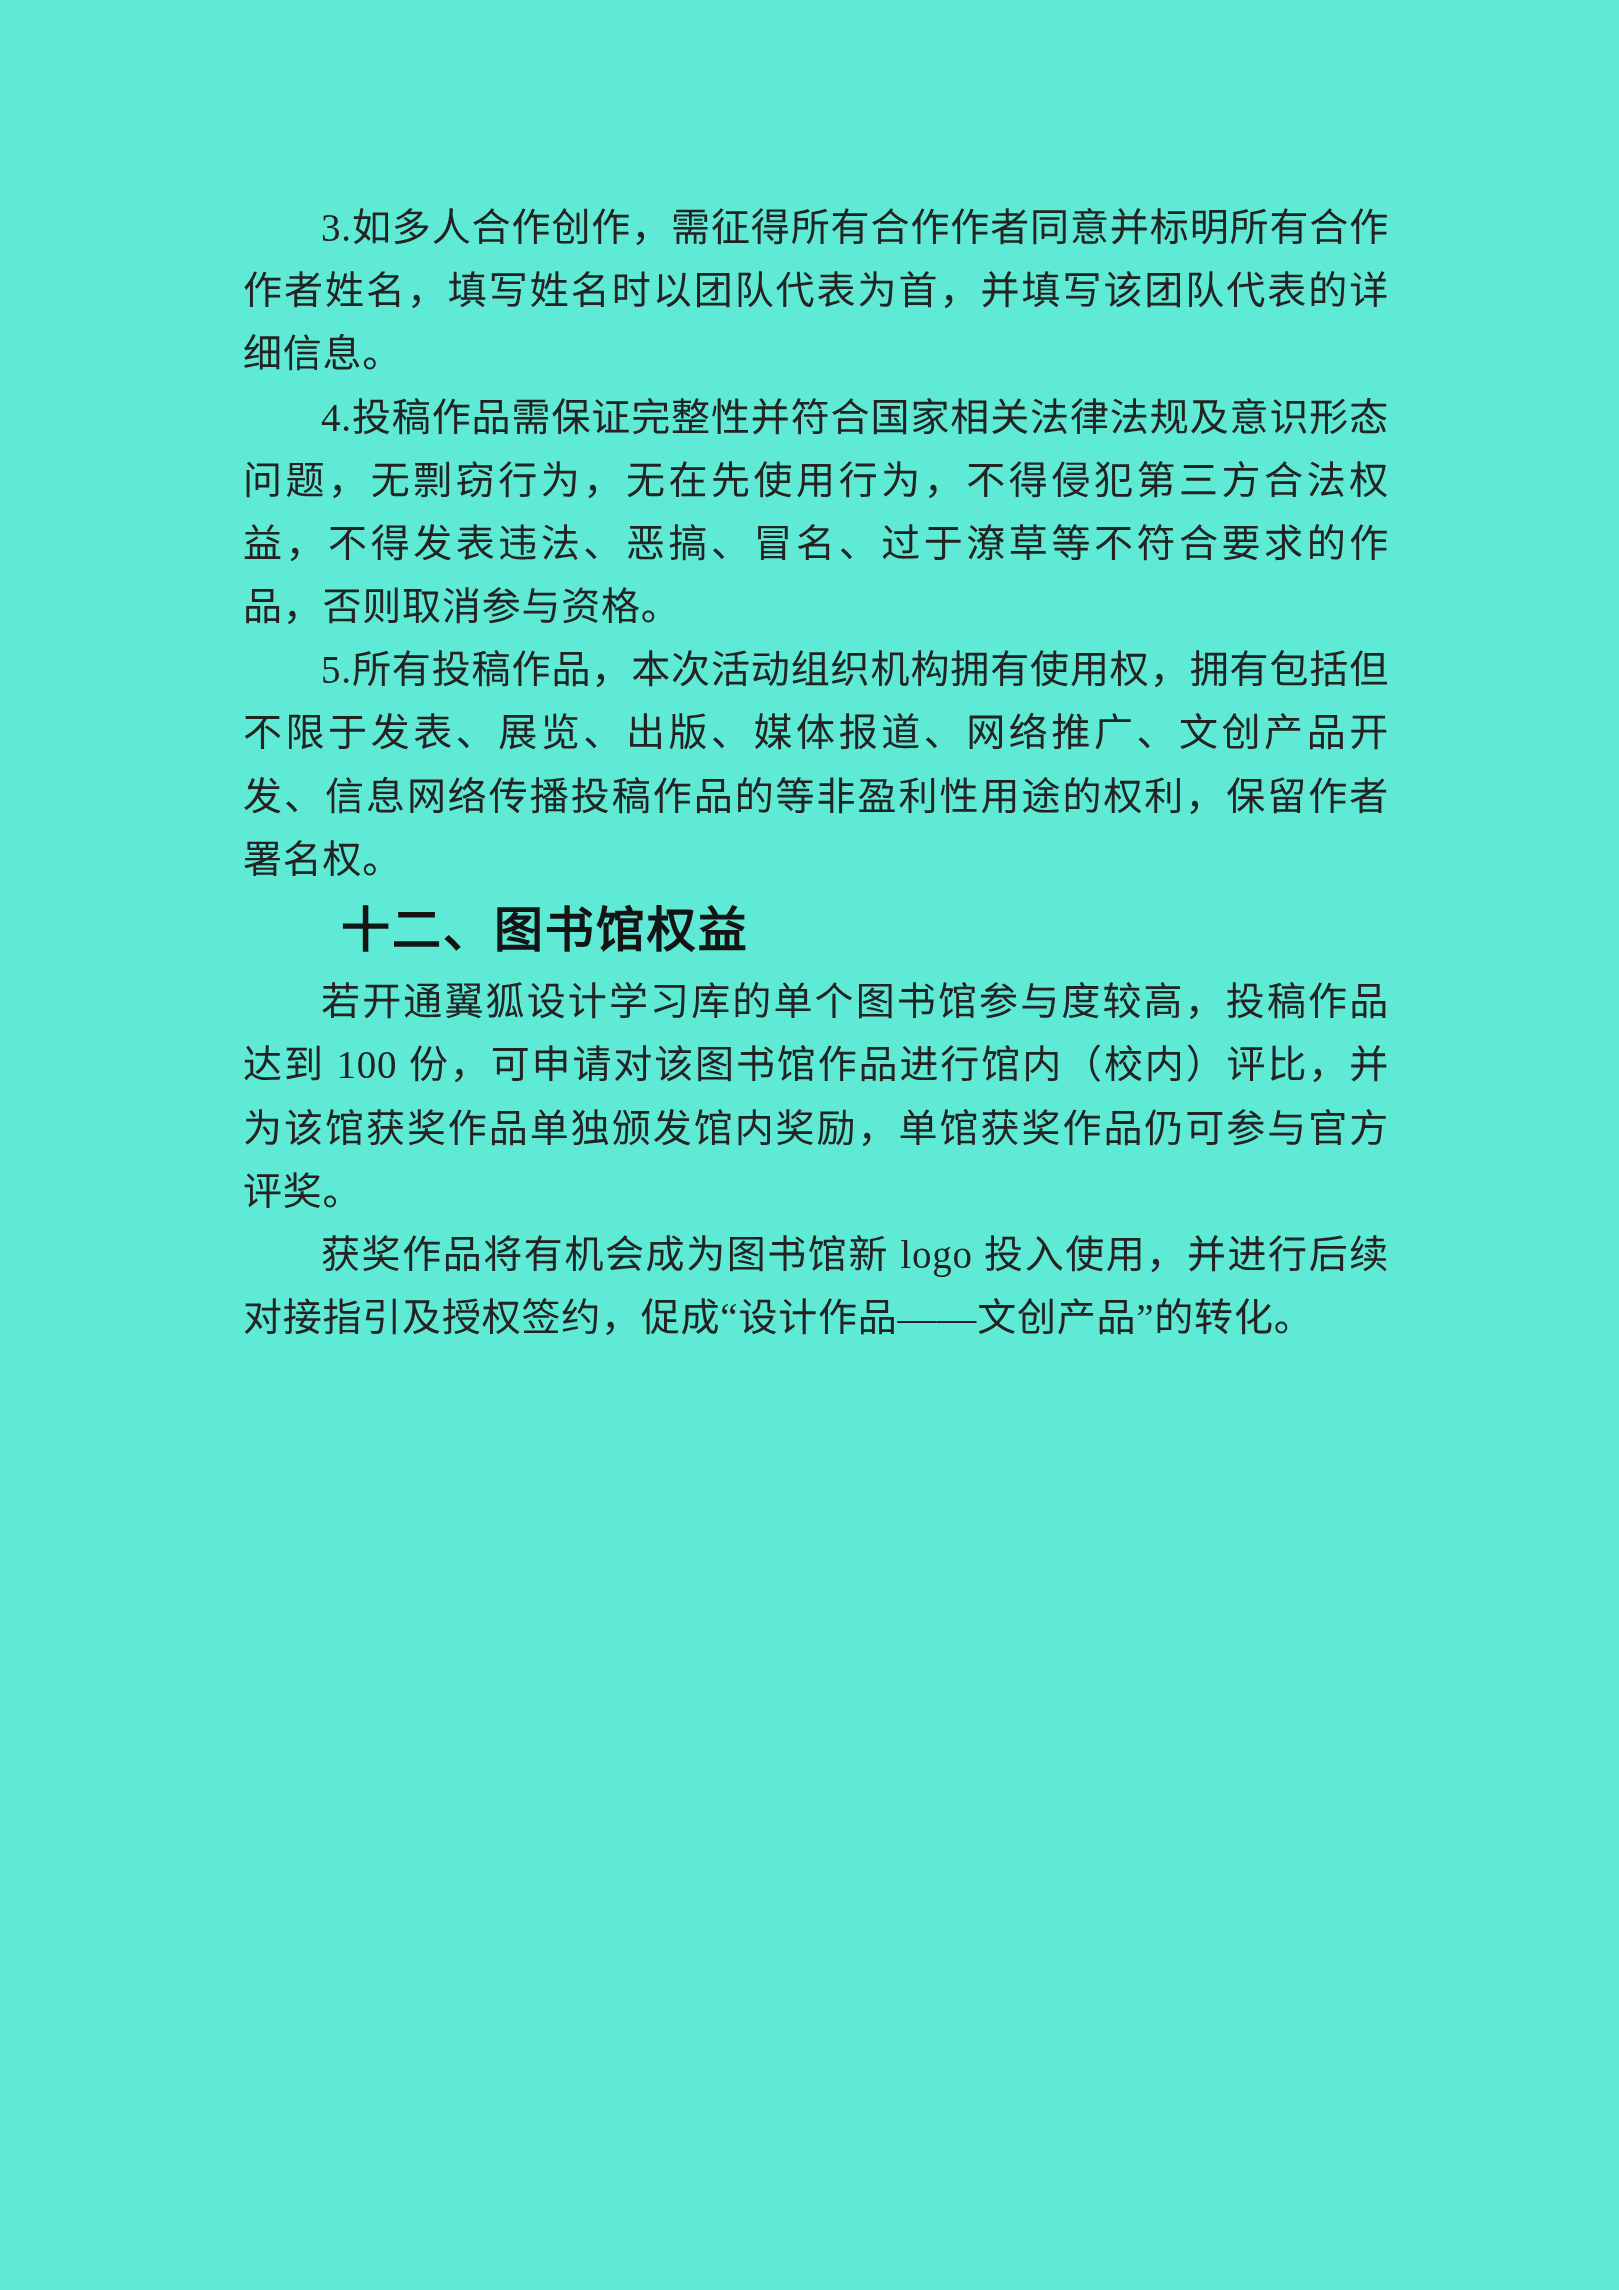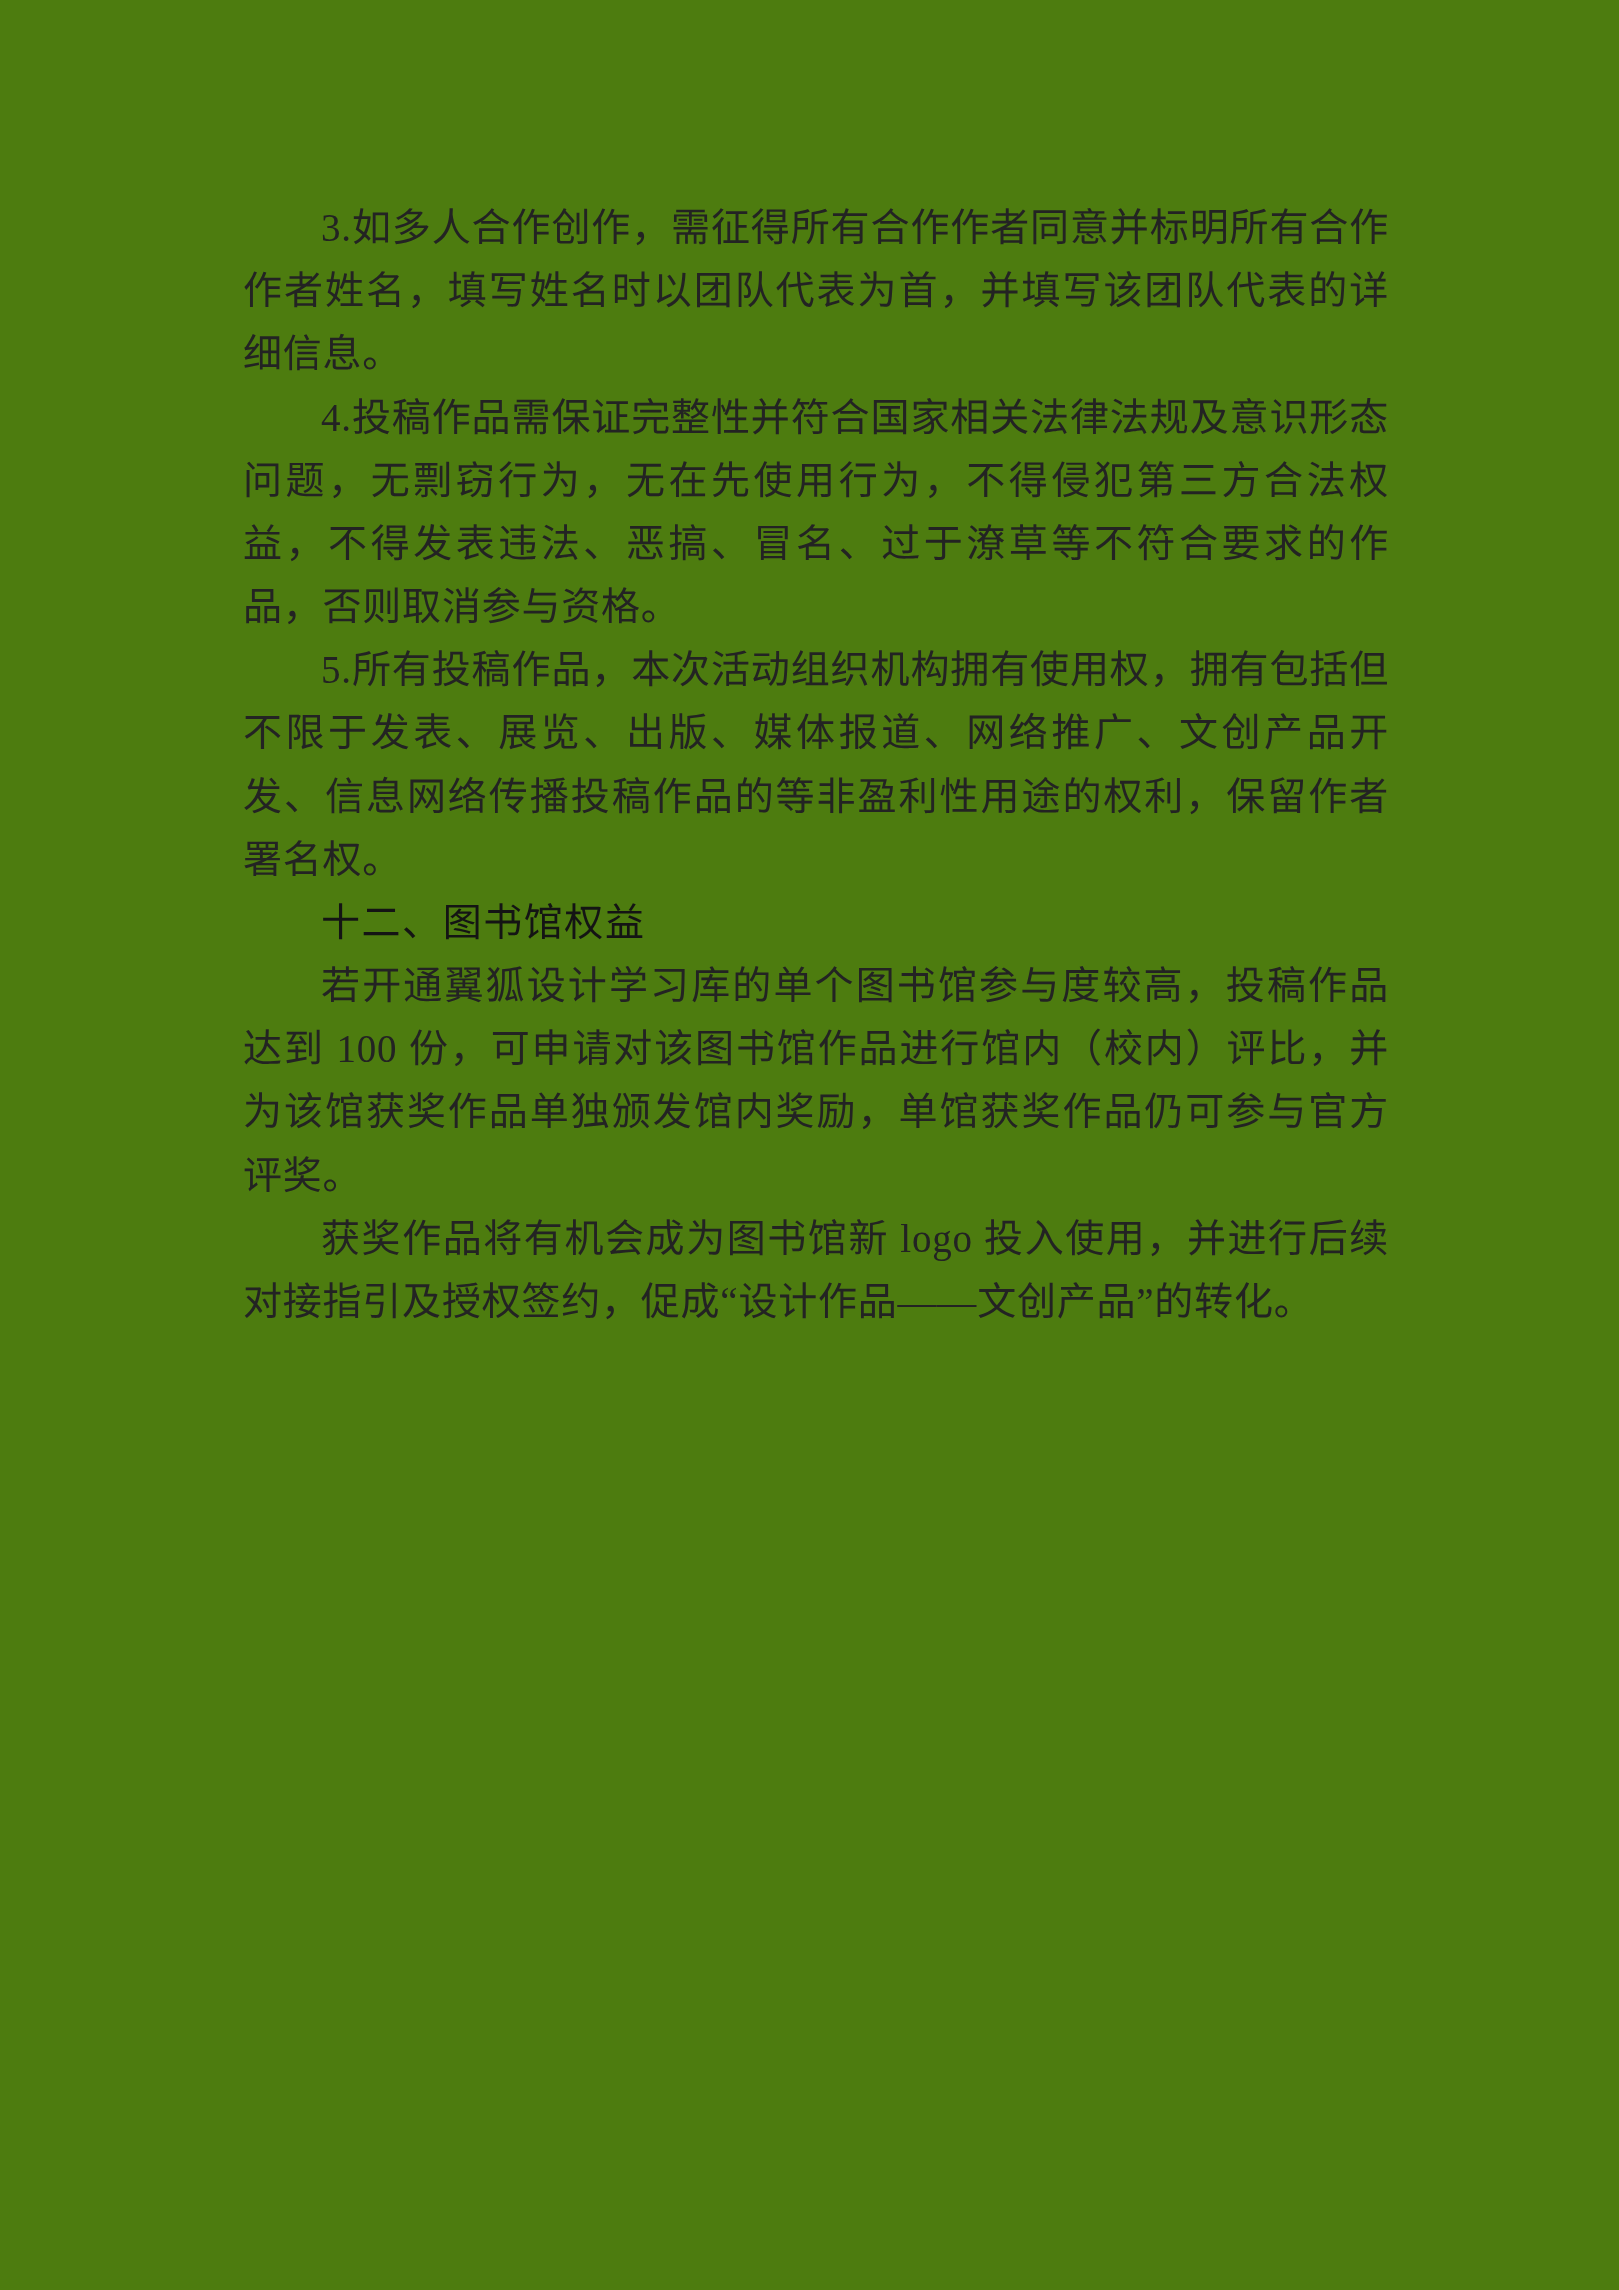--- a/index.html
+++ b/index.html
@@ -11,45 +11,45 @@
     width: 1619px;
     height: 2291px;
     font-family: "Liberation Serif", "DejaVu Serif", serif;
     color: #1a1a1a;
     -webkit-font-smoothing: antialiased;
   }
   .page {
     position: relative;
     width: 1619px;
     height: 2291px;
-    background: #4d7c0f;
+    background: #5eead4;
     box-sizing: border-box;
     padding: 196px 230px 0 243px;
     overflow: hidden;
   }
   .doc-body {
     display: block;
   }
   p.para {
     margin: 0 0 0 0;
     font-size: 39px;
     line-height: 1.62;
     text-align: justify;
     text-justify: inter-ideograph;
     text-indent: 2em;
     letter-spacing: 0.02em;
     color: #232323;
     font-family: "Liberation Serif", "DejaVu Serif", serif;
   }
   h2.heading {
     margin: 25.5px 0 0 0;
-    font-size: 39px;
+    font-size: 49px;
     line-height: 1.62;
     text-indent: 2em;
-    font-weight: normal;
+    font-weight: bold;
     letter-spacing: 0.04em;
     color: #141414;
     font-family: "DejaVu Sans", "Liberation Sans", sans-serif;
   }
   .block + .block {
     margin-top: 0px;
   }
   .heading-block {
     margin-top: 23.5px;
   }

